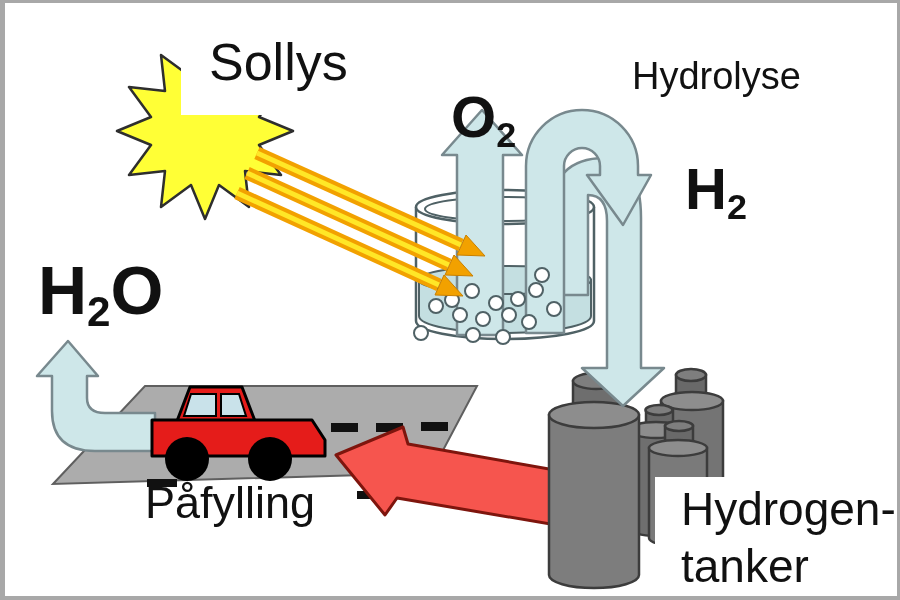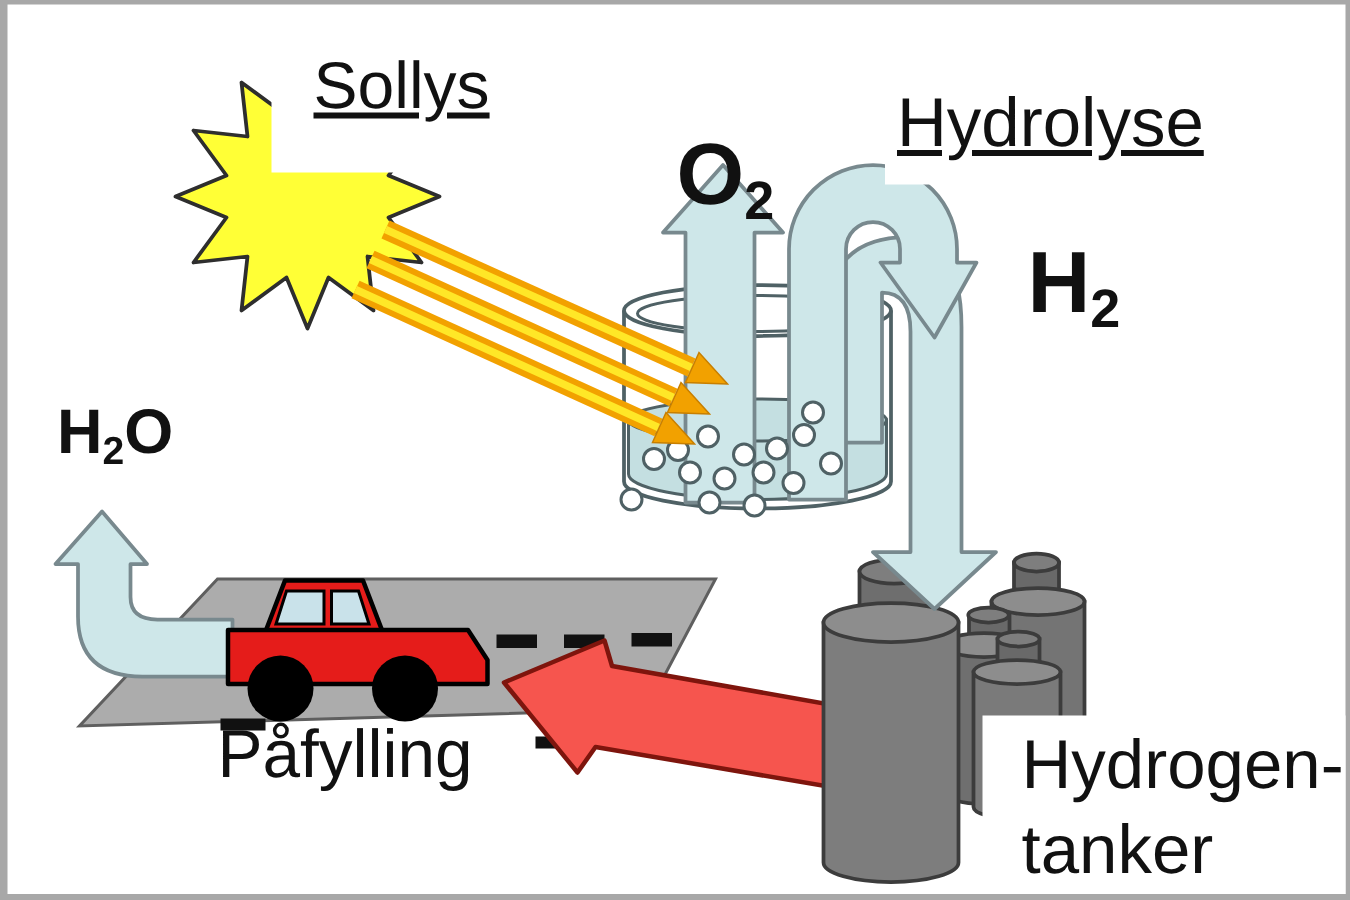--- a/index.html
+++ b/index.html
@@ -6,25 +6,25 @@
   .stage{position:relative;width:900px;height:600px;background:#ffffff;box-sizing:border-box;
          border-left:5px solid #a8a8a8;border-top:3px solid #a8a8a8;
          border-right:3px solid #a8a8a8;border-bottom:4px solid #a8a8a8;overflow:hidden;}
   .content{position:absolute;left:0;top:0;right:0;bottom:0;overflow:hidden;}
   svg.diagram{position:absolute;left:0;top:0;width:900px;height:600px;}
   .lbl{position:absolute;color:#111;white-space:nowrap;line-height:1.05;}
   .lbl .sub{font-size:0.62em;vertical-align:-0.28em;}
   .plain{font-weight:400;}
   .bold{font-weight:700;}
   .whitebox{background:#ffffff;}
-  #sollys-box{left:176px;top:22px;width:172px;height:80px;padding:10px 0 0 28px;font-size:44px;text-decoration:underline;}
+  #sollys-box{left:176px;top:22px;width:172px;height:80px;padding:10px 0 0 28px;font-size:52px;}
   #o2-label{left:446px;top:36px;font-size:58px;margin-top:48px;}
-  #hydrolyse-box{left:585px;top:46px;width:214px;height:66px;padding:8px 0 0 8px;font-size:46px;text-decoration:underline;}
+  #hydrolyse-box{left:619px;top:46px;width:214px;height:66px;padding:8px 0 0 8px;font-size:38px;}
   #h2-label{left:680px;top:156px;font-size:58px;text-align:center;}
-  #h2o-label{left:33px;top:252px;font-size:42px;margin-top:11px;}
+  #h2o-label{left:33px;top:252px;font-size:68px;}
   #pafylling-label{left:140px;top:476px;font-size:45px;}
   #tanker-box{left:650px;top:474px;width:248px;height:122px;padding:4px 0 0 26px;
               font-size:46px;line-height:57px;}
 </style>
 </head>
 <body>
 
 <div class="stage">
  <div class="content">
 

